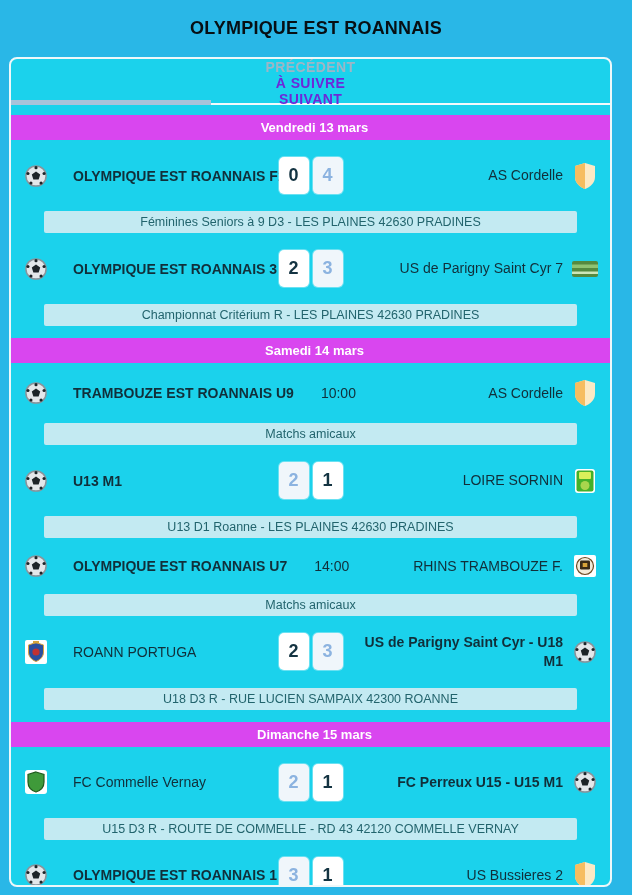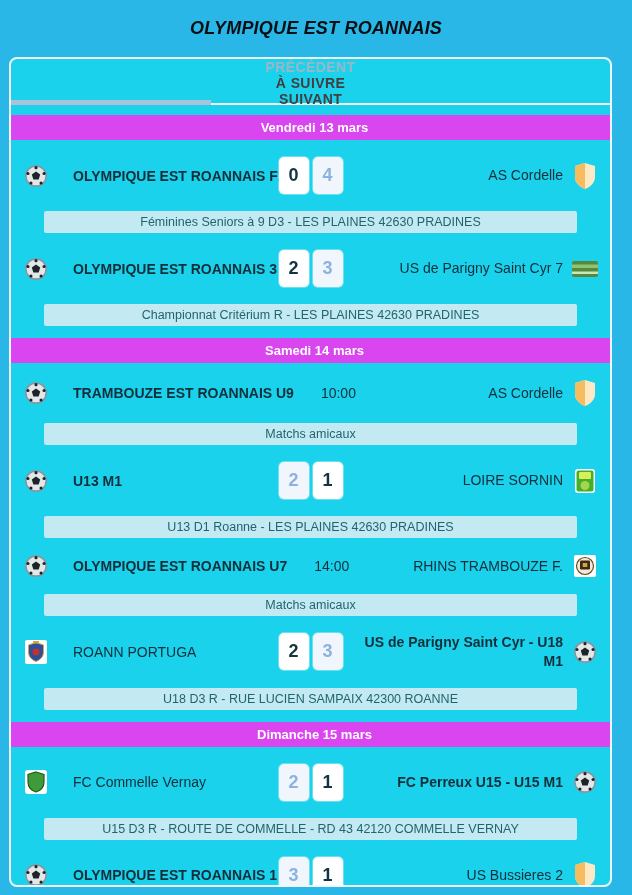--- a/index.html
+++ b/index.html
@@ -5,35 +5,35 @@
   html,body{margin:0;padding:0;}
   body{
     width:632px;height:895px;overflow:hidden;
     background:#29b7e7;
     font-family:"Liberation Sans", sans-serif;
     -webkit-font-smoothing:antialiased;
   }
   .app-title{
     text-align:center;padding:15px 0 0;
     font-size:18px;font-weight:bold;color:#070f14;letter-spacing:.2px;
-    height:26px;line-height:26px;font-style:italic;
+    height:26px;line-height:26px;
   }
   .panel{
     margin:16px 20px 0 9px;height:830px;box-sizing:border-box;
     background:#1bd2ec;border:2px solid #eef8fa;border-radius:8px;
     overflow:hidden;
   }
   .tabs{
     display:flex;height:44px;align-items:center;position:relative;
     border-bottom:2px solid #f2fafc;
     flex-direction:column;
   }
   .tab{
     flex:1;text-align:center;font-weight:bold;font-size:14px;
-    color:#404040;letter-spacing:.4px;cursor:pointer;
+    color:#6d28d9;letter-spacing:.4px;cursor:pointer;
   }
   .tab.active{color:#9db6c6;}
   .tab-underline{
     position:absolute;left:0;bottom:-2px;height:5px;width:33.4%;
     background:#a9c3da;
   }
   .tabs-gap{height:10px;}
   .section{margin-bottom:12px;}
   .date-band{
     height:25px;line-height:25px;text-align:center;

